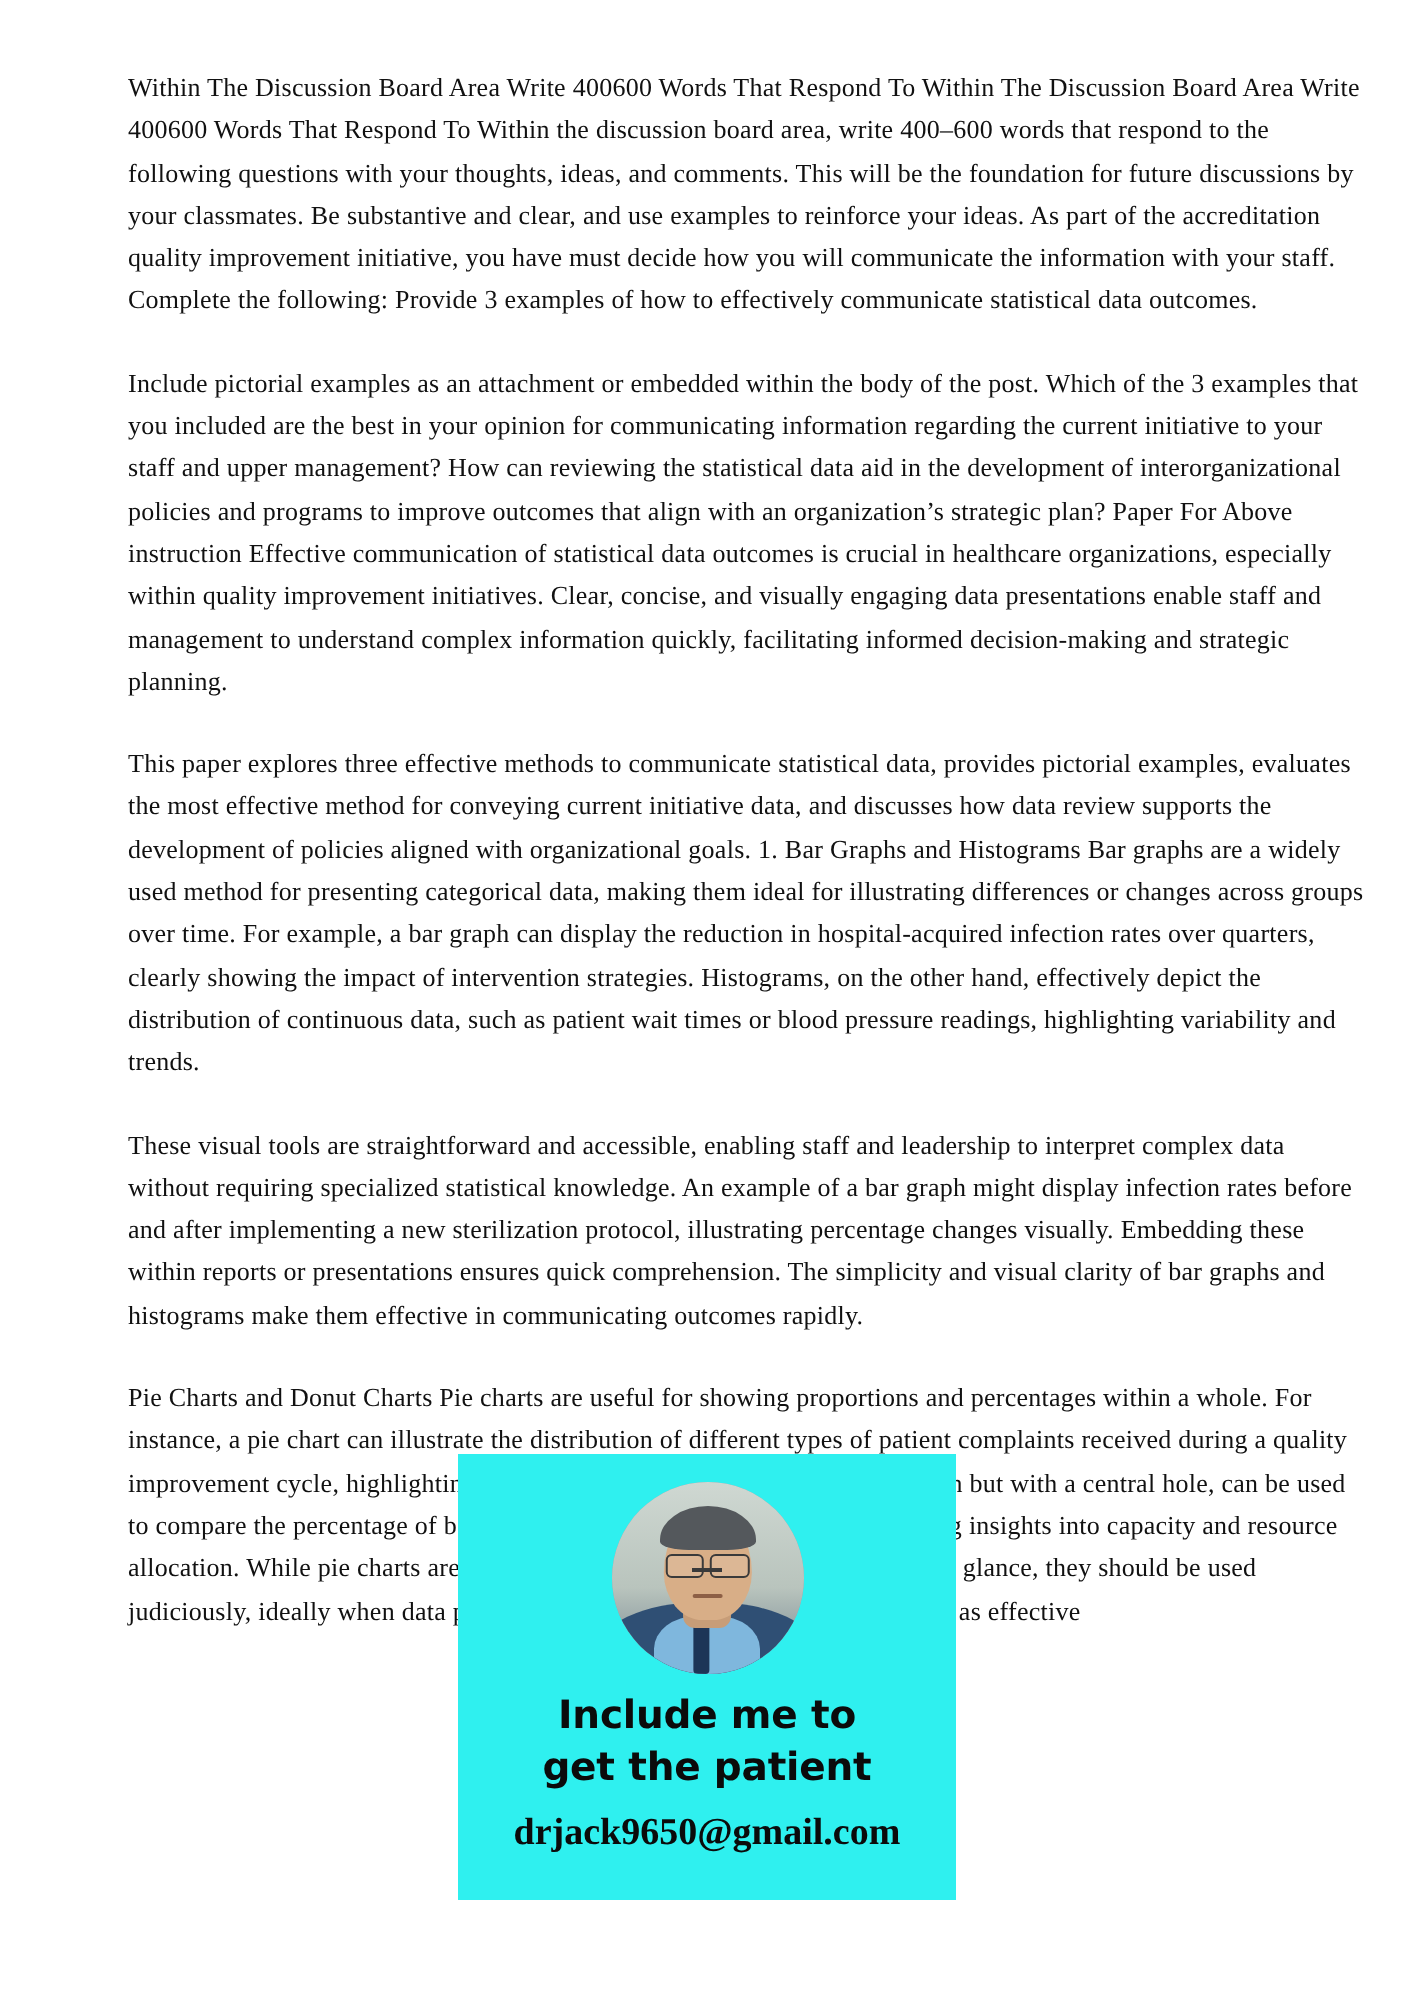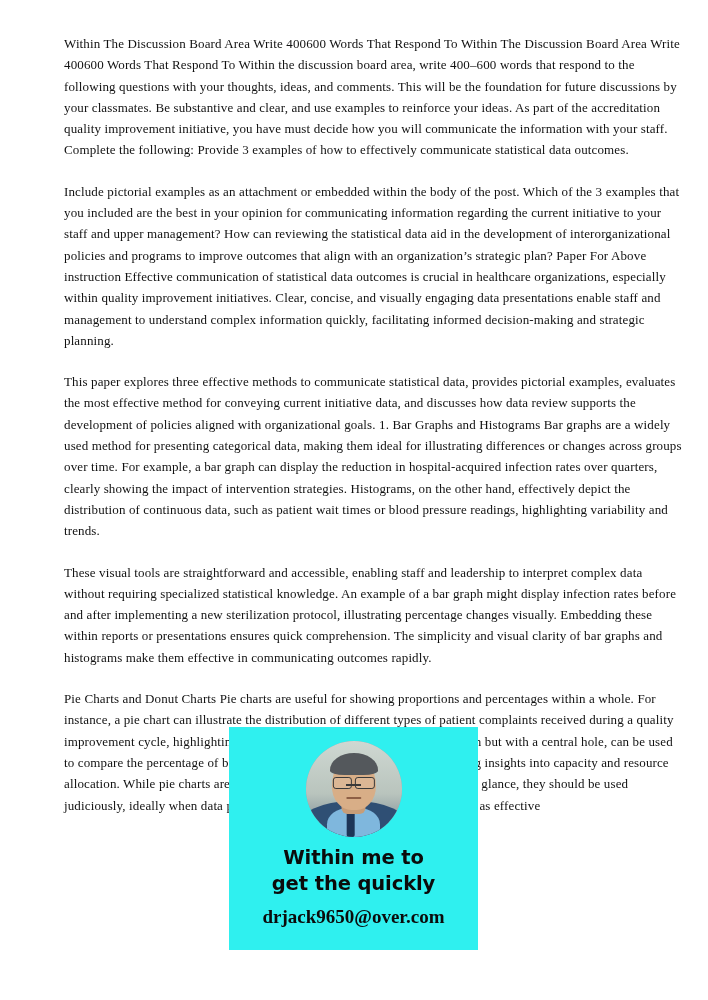--- a/index.html
+++ b/index.html
@@ -209,19 +209,19 @@
       <div class="av-head"></div>
       <div class="av-hair"></div>
       <div class="av-glasses">
         <div class="av-lens left"></div>
         <div class="av-lens right"></div>
       </div>
       <div class="av-bridge"></div>
       <div class="av-mouth"></div>
     </div>
     <div class="contact-lines">
-      <div class="contact-line">Within me to</div>
-      <div class="contact-line">get the quickly</div>
-      <div class="contact-email">drjack9650@over.com</div>
+      <div class="contact-line">Include me to</div>
+      <div class="contact-line">get the patient</div>
+      <div class="contact-email">drjack9650@gmail.com</div>
     </div>
   </div>
 
 </div>
 
 </body></html>

